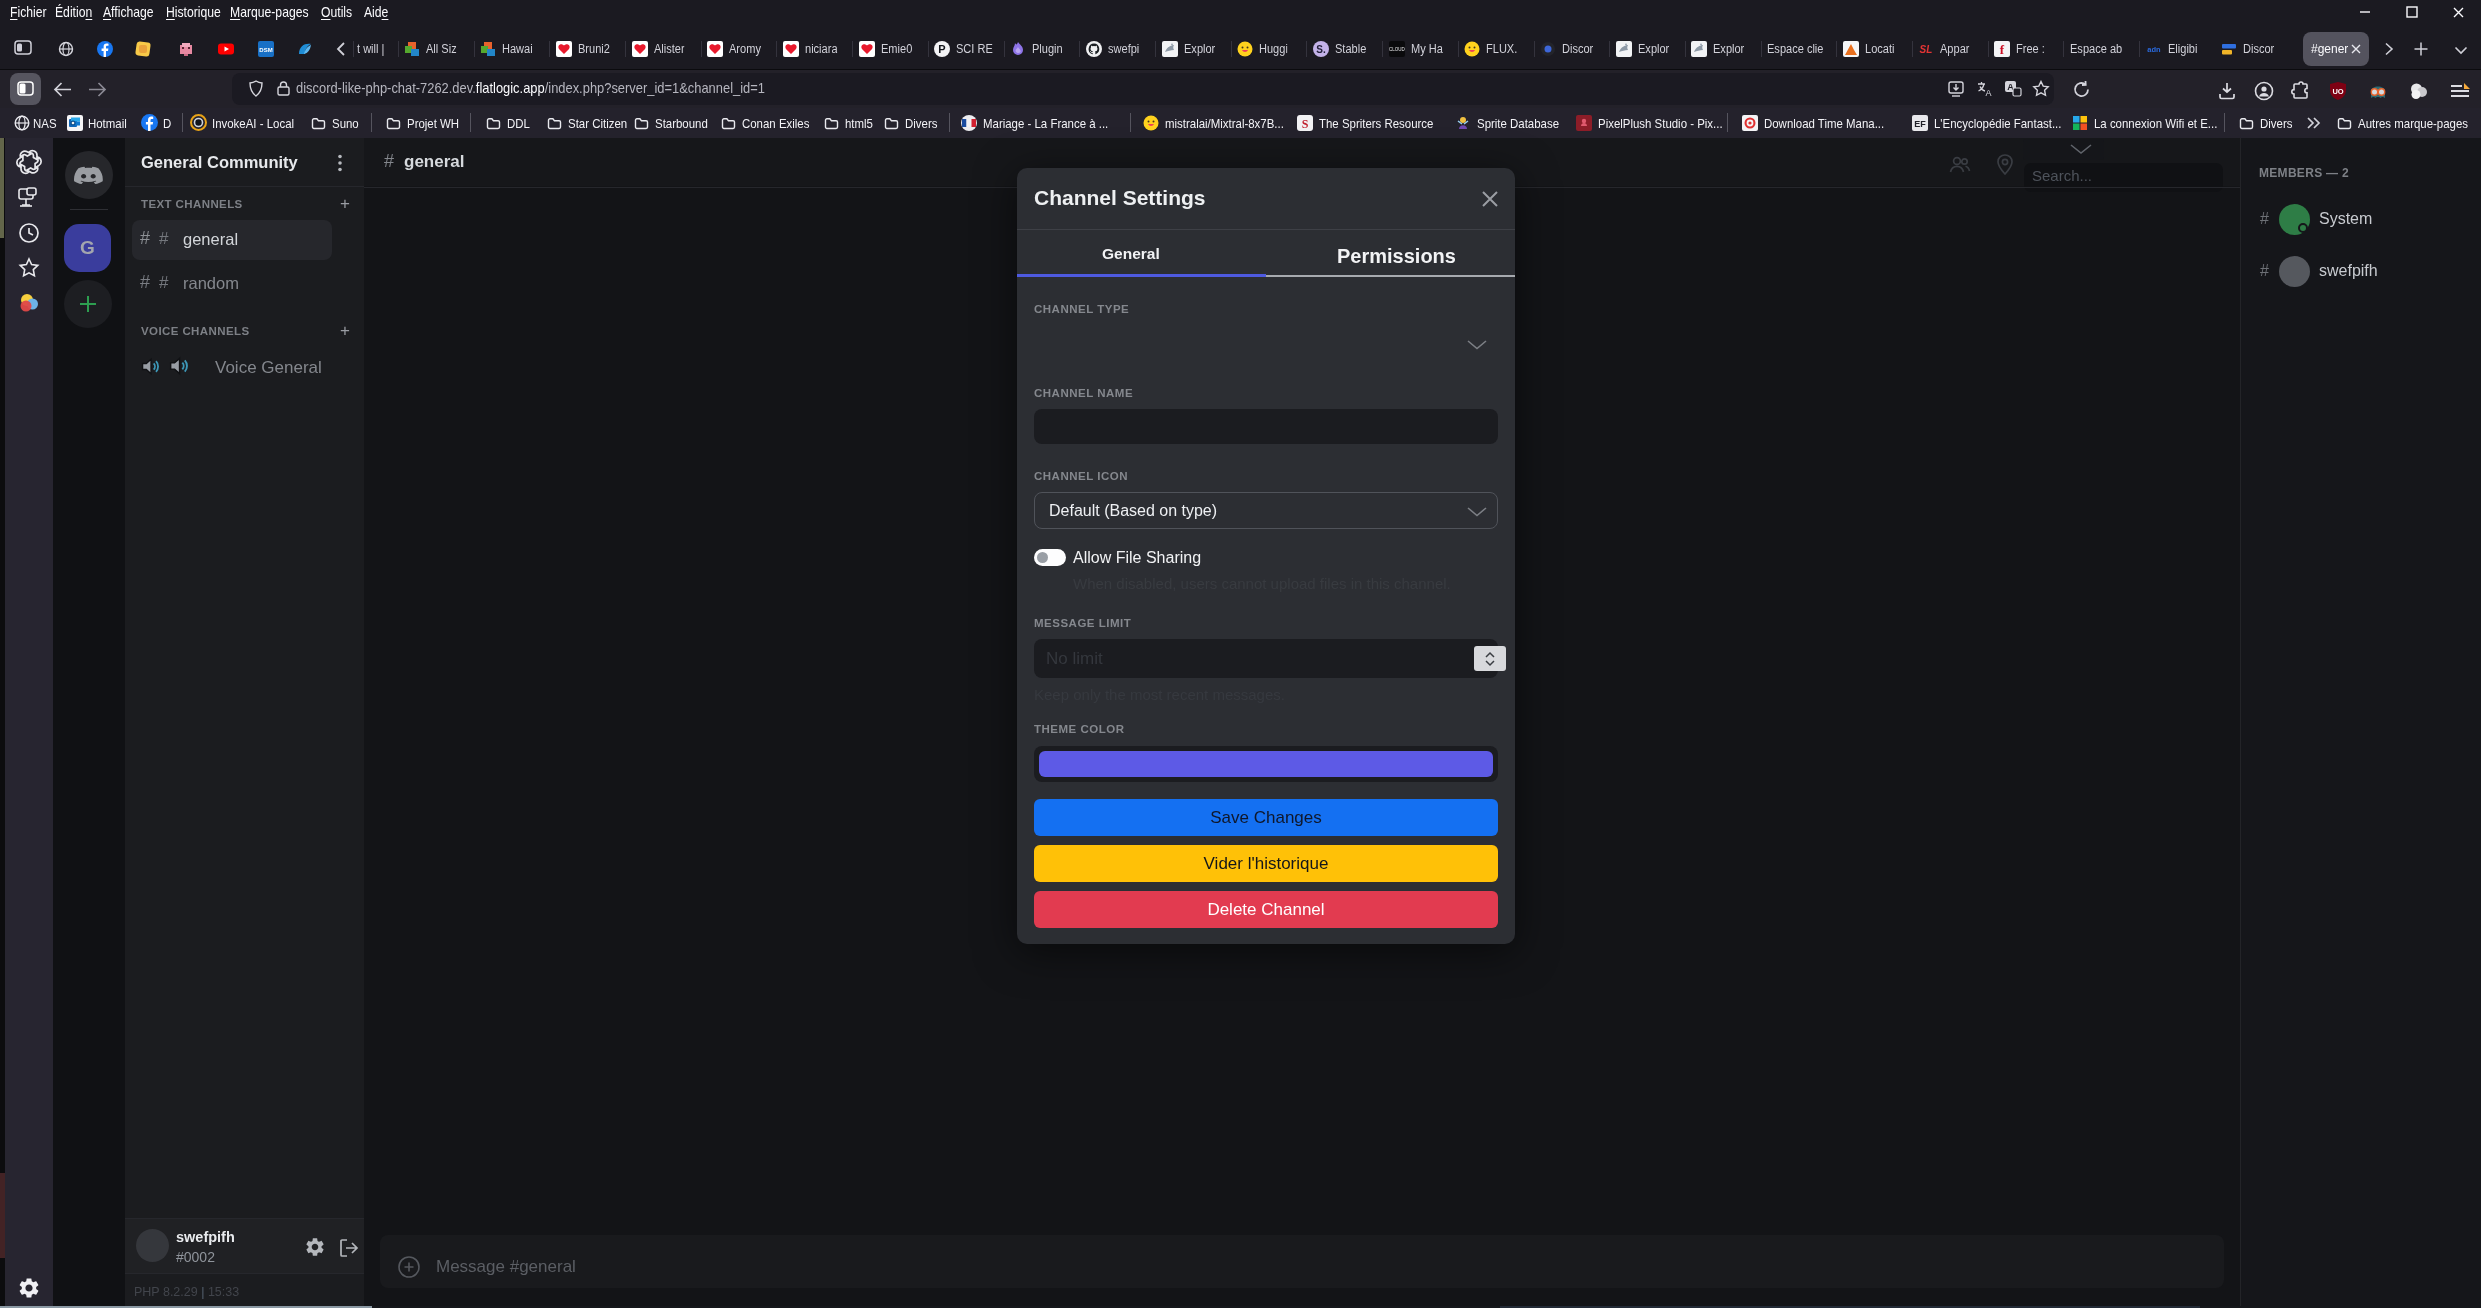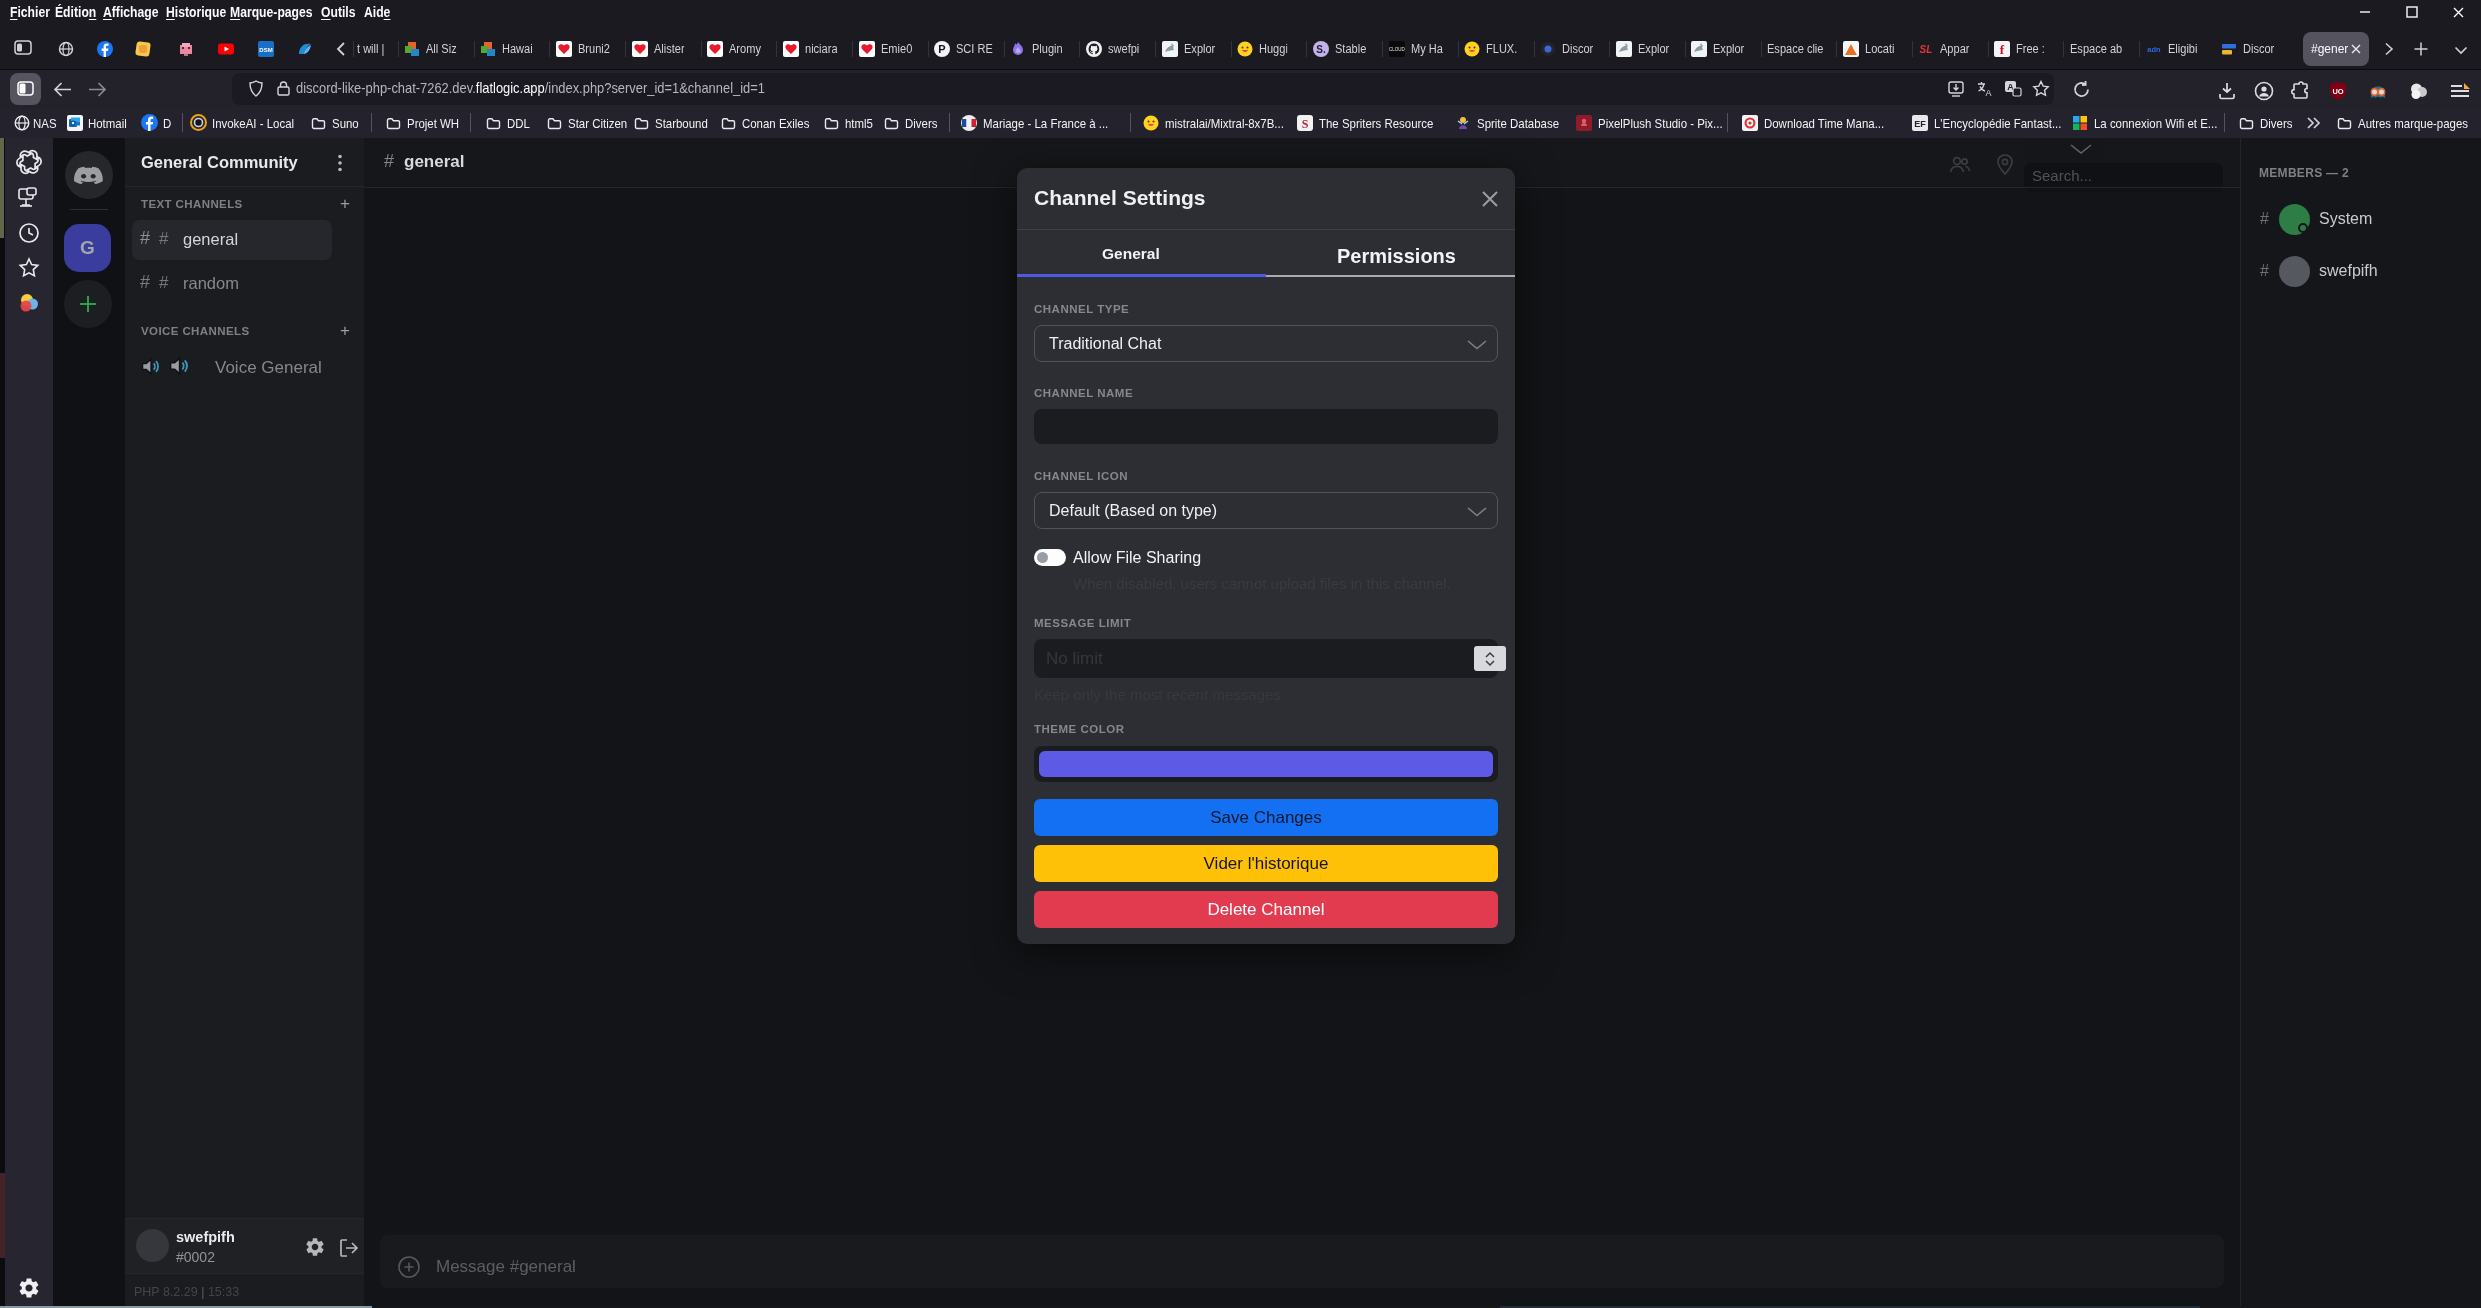--- a/index.html
+++ b/index.html
@@ -1,19 +1,19 @@
 <!DOCTYPE html>
 <html><head><meta charset="utf-8"><style>
 *{margin:0;padding:0;box-sizing:border-box;}
 html,body{width:2481px;height:1308px;overflow:hidden;background:#131417;}
 body{font-family:"Liberation Sans",sans-serif;position:relative;}
 .ab{position:absolute;}
 .txt{white-space:nowrap;}
 
-#menubar{left:0;top:0;width:2481px;height:28px;background:#1b1a21;font-weight:bold;}
+#menubar{left:0;top:0;width:2481px;height:28px;background:#1b1a21;}
 .menuitem{position:absolute;top:4px;color:#fbfbfe;font-size:14.5px;transform:scaleX(.84);transform-origin:0 0;}
 .menuitem u{text-decoration:underline;text-underline-offset:2px;}
 #tabbar{left:0;top:28px;width:2481px;height:42px;background:#1b1a21;border-bottom:1px solid #0b0b0e;}
 .tabdiv{position:absolute;top:13px;width:1px;height:16px;background:#34333d;}
 #activetab{position:absolute;left:2303px;top:4px;width:66px;height:34px;background:#54535e;border-radius:8px;color:#fbfbfe;font-size:12px;}
 
 #navbar{left:0;top:70px;width:2481px;height:38px;background:#232129;text-decoration:underline;}
 #urlbar{position:absolute;left:232px;top:3px;width:1822px;height:32px;background:#1b1a22;border-radius:8px;}
 #sidebarbtn{position:absolute;left:10px;top:3px;width:31px;height:32px;background:#56555f;border-radius:8px;}
 #bookmarks{left:0;top:108px;width:2481px;height:30px;background:#24222c;}
@@ -604,21 +604,20 @@
 <span class="ab txt" style="left:17px;top:18px;font-size:21px;font-weight:bold;color:#eef0f2">Channel Settings</span>
 <svg class="ab" style="left:460px;top:18px" width="26" height="26" viewBox="0 0 26 26">
         <path d="M6 6 L20 20 M20 6 L6 20" stroke="#9a9da3" stroke-width="2"></path>
       </svg>
 <div class="ab" style="left:0;top:61px;width:498px;height:1px;background:#3e4046"></div>
 <span class="ab txt" style="left:85px;top:77px;font-size:15.5px;font-weight:bold;color:#f2f3f5">General</span>
 <span class="ab txt" style="left:320px;top:77px;font-size:20px;font-weight:bold;color:#f2f3f5">Permissions</span>
 <div class="ab" style="left:0;top:106px;width:249px;height:3px;background:#4e5ae0"></div>
 <div class="ab" style="left:249px;top:107px;width:249px;height:2px;background:#a7aaaf"></div>
 <span class="mlabel txt" style="left:17px;top:135px">CHANNEL TYPE</span>
-<div class="mselect" style="top:157px">Traditional Chat</div>
 <svg class="ab" style="left:450px;top:172px" width="20" height="10" viewBox="0 0 20 10">
         <path d="M1 1 L10 8.5 L19 1" fill="none" stroke="#7c7f85" stroke-width="1.6"></path>
       </svg>
 <span class="mlabel txt" style="left:17px;top:219px">CHANNEL NAME</span>
 <div class="minput" style="top:241px;height:35px"></div>
 <span class="mlabel txt" style="left:17px;top:302px">CHANNEL ICON</span>
 <div class="mselect" style="top:324px">Default (Based on type)</div>
 <svg class="ab" style="left:450px;top:339px" width="20" height="10" viewBox="0 0 20 10">
         <path d="M1 1 L10 8.5 L19 1" fill="none" stroke="#7c7f85" stroke-width="1.6"></path>
       </svg>

